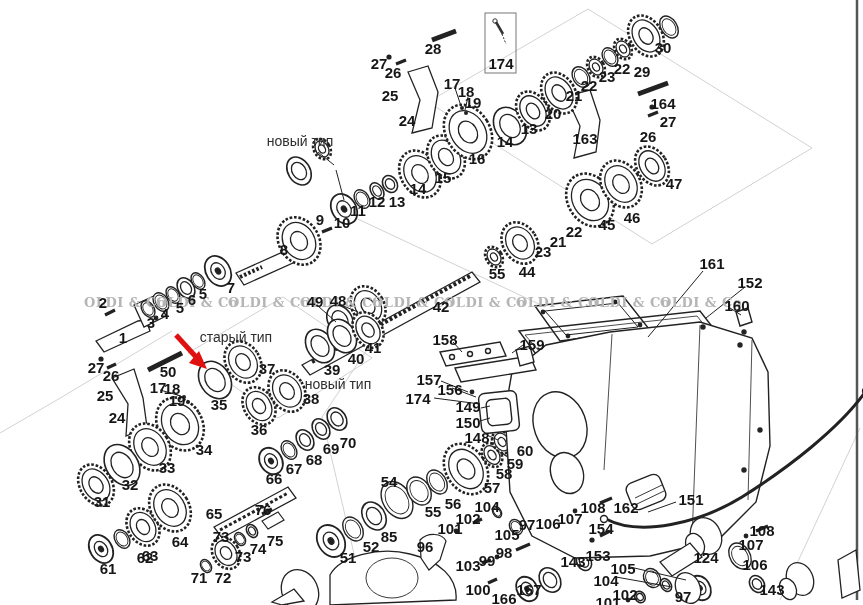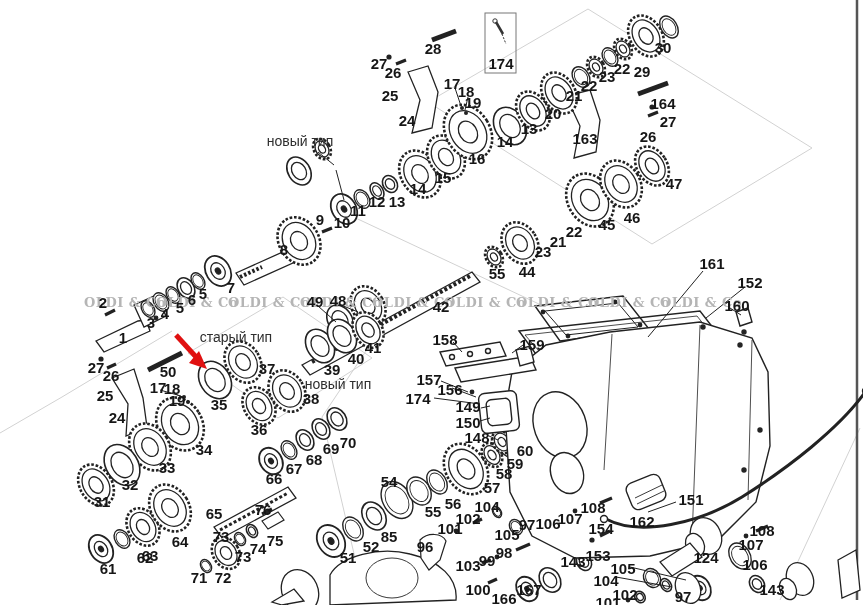--- a/index.html
+++ b/index.html
@@ -518,21 +518,21 @@
       <span class="pl" style="left: 737px; top: 305px;">160</span>
       <span class="pl" style="left: 425px; top: 546px;">96</span>
       <span class="pl" style="left: 487px; top: 506px;">104</span>
       <span class="pl" style="left: 468px; top: 518px;">102</span>
       <span class="pl" style="left: 450px; top: 528px;">101</span>
       <span class="pl" style="left: 507px; top: 534px;">105</span>
       <span class="pl" style="left: 527px; top: 524px;">97</span>
       <span class="pl" style="left: 548px; top: 523px;">106</span>
       <span class="pl" style="left: 570px; top: 518px;">107</span>
       <span class="pl" style="left: 593px; top: 507px;">108</span>
-      <span class="pl" style="left: 626px; top: 521px; margin-left: 16px;">162</span>
+      <span class="pl" style="left: 626px; top: 507px;">162</span>
       <span class="pl" style="left: 691px; top: 499px;">151</span>
       <span class="pl" style="left: 601px; top: 528px;">154</span>
       <span class="pl" style="left: 598px; top: 555px;">153</span>
       <span class="pl" style="left: 573px; top: 561px;">143</span>
       <span class="pl" style="left: 504px; top: 552px;">98</span>
       <span class="pl" style="left: 487px; top: 560px;">99</span>
       <span class="pl" style="left: 468px; top: 565px;">103</span>
       <span class="pl" style="left: 478px; top: 589px;">100</span>
       <span class="pl" style="left: 504px; top: 598px;">166</span>
       <span class="pl" style="left: 529px; top: 589px;">167</span>

